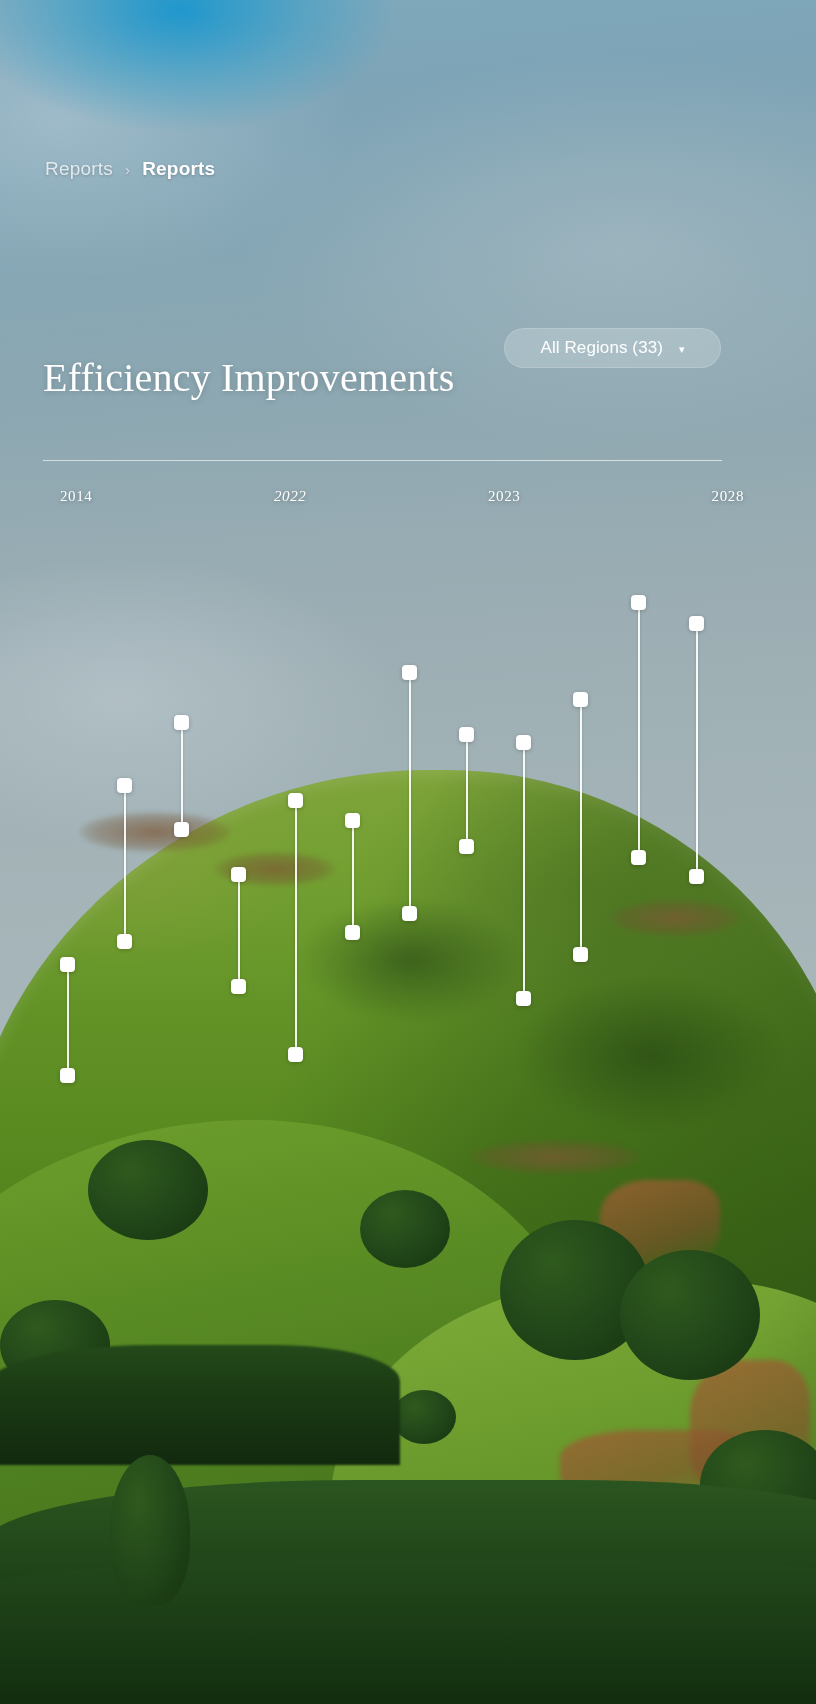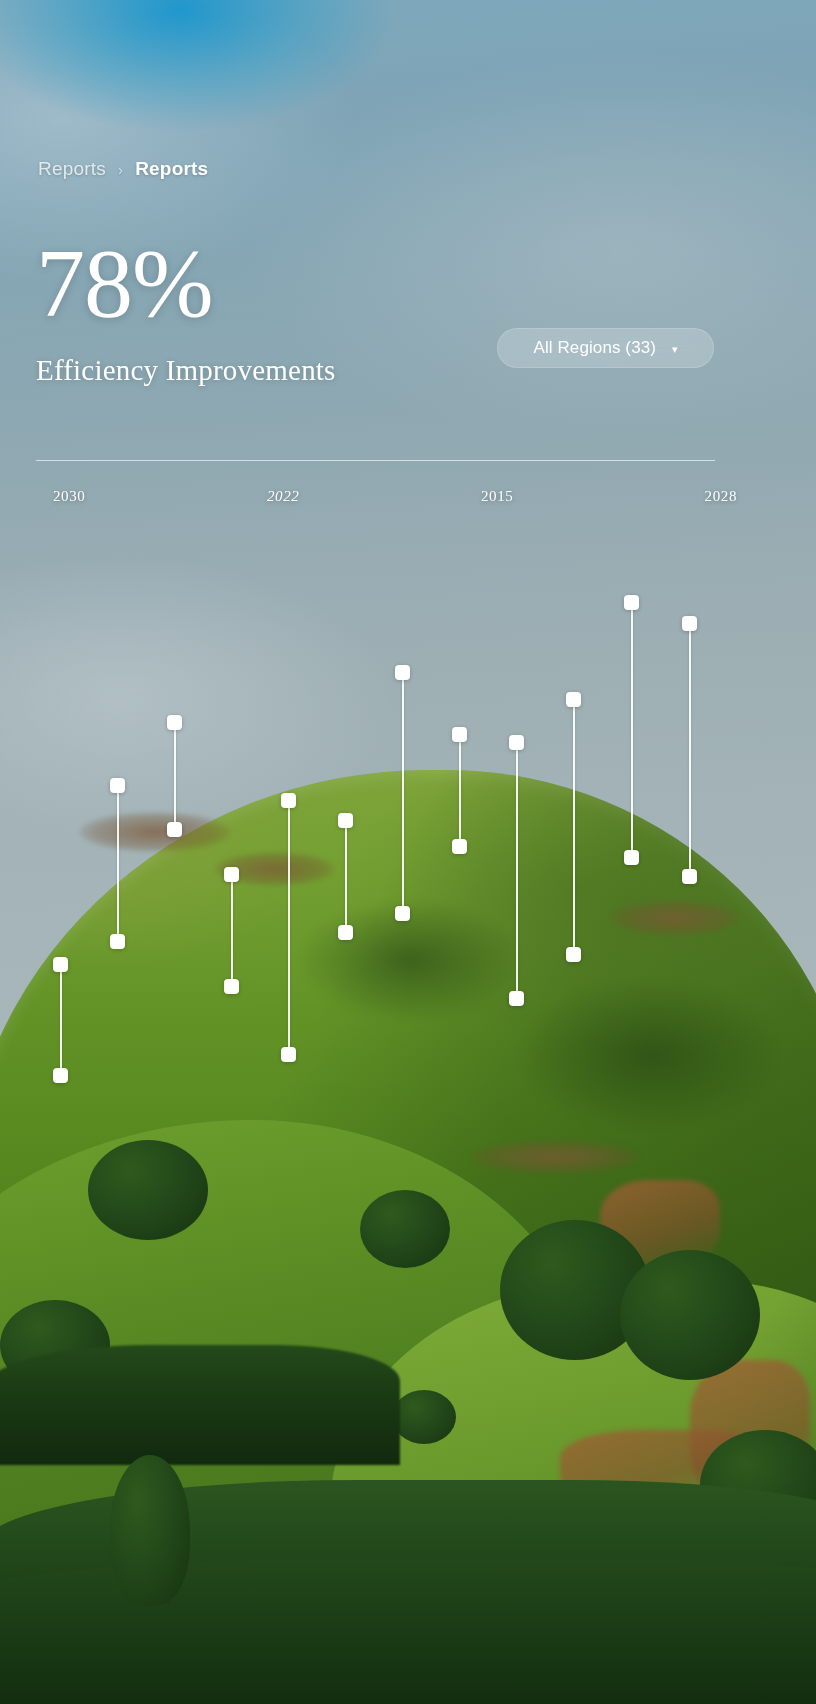--- a/index.html
+++ b/index.html
@@ -94,21 +94,21 @@
     border-radius:42% 34% 0 0 / 26% 20% 0 0;
     background:linear-gradient(180deg, #2b5520 0%, #1f4318 38%, #14300f 72%, #0e2409 100%);
   }
   .treeline-bottom2 {
     position:absolute; left:-60px; top:1560px; width:980px; height:200px;
     border-radius:38% 30% 0 0 / 22% 18% 0 0;
     background:linear-gradient(180deg, #23481b 0%, #173613 50%, #0d2209 100%);
   }
 
   
-  #overlay { position:absolute; inset:0; }
+  #overlay { position:absolute; inset:0;margin-left:7px; }
 
   .breadcrumb {
     position:absolute; left:38px; top:158px;
     font-size:19px; letter-spacing:0.2px;
     display:flex; align-items:center; gap:12px;
     text-shadow:0 1px 3px rgba(0,0,0,0.22);
   }
   .crumb-parent { color:rgba(255,255,255,0.76); }
   .crumb-sep { color:rgba(255,255,255,0.62); font-size:15px; }
   .crumb-current { color:#ffffff; font-weight:600; }
@@ -116,21 +116,21 @@
   .kpi-value {
     position:absolute; left:36px; top:234px;
     font-family:"Liberation Serif", serif;
     font-size:98px; line-height:1; color:#ffffff; font-weight:400;
     letter-spacing:-1px;
     text-shadow:0 2px 8px rgba(0,0,0,0.18);
   }
   .kpi-label {
     position:absolute; left:36px; top:354px;
     font-family:"Liberation Serif", serif;
-    font-size:29px; color:#ffffff; font-weight:400; letter-spacing:0.2px;
+    font-size:40px; color:#ffffff; font-weight:400; letter-spacing:0.2px;
     text-shadow:0 1px 6px rgba(0,0,0,0.20);
   }
 
   .region-filter {
     position:absolute; left:497px; top:328px;
     width:217px; height:40px; border-radius:27px;
     background:rgba(255,255,255,0.20);
     border:1px solid rgba(255,255,255,0.16);
     backdrop-filter:blur(8px);
     display:flex; align-items:center; justify-content:center; gap:16px;
@@ -210,34 +210,33 @@
 </div>
 
 <div id="overlay">
 
   <div class="breadcrumb">
     <span class="crumb-parent">Reports</span>
     <span class="crumb-sep">›</span>
     <span class="crumb-current">Reports</span>
   </div>
 
-  <div class="kpi-value">78%</div>
   <div class="kpi-label">Efficiency Improvements</div>
 
   <div class="region-filter">
     <span class="region-filter-label">All Regions (33)</span>
     <span class="region-filter-caret">▾</span>
   </div>
 
   <div class="divider"></div>
 
   <div class="axis">
-      <div class="axis-tick" style="left: 53px;">2030</div>
+      <div class="axis-tick" style="left: 53px;">2014</div>
       <div class="axis-tick" style="left: 267px; font-style: italic;">2022</div>
-      <div class="axis-tick" style="left: 481px;">2015</div>
+      <div class="axis-tick" style="left: 481px;">2023</div>
       <div class="axis-tick" style="right: 79px;">2028</div>
     </div>
 
   <div class="chart">
       <div class="series-group" style="left: 53px; top: 957px; width: 15px; height: 126px;">
         <div class="connector" style="top: 8px; height: 111px;"></div>
         <div class="node" style="top: 0px;"></div>
         <div class="node" style="top: 111px;"></div>
       </div>
       <div class="series-group" style="left: 110px; top: 778px; width: 15px; height: 171px;">

